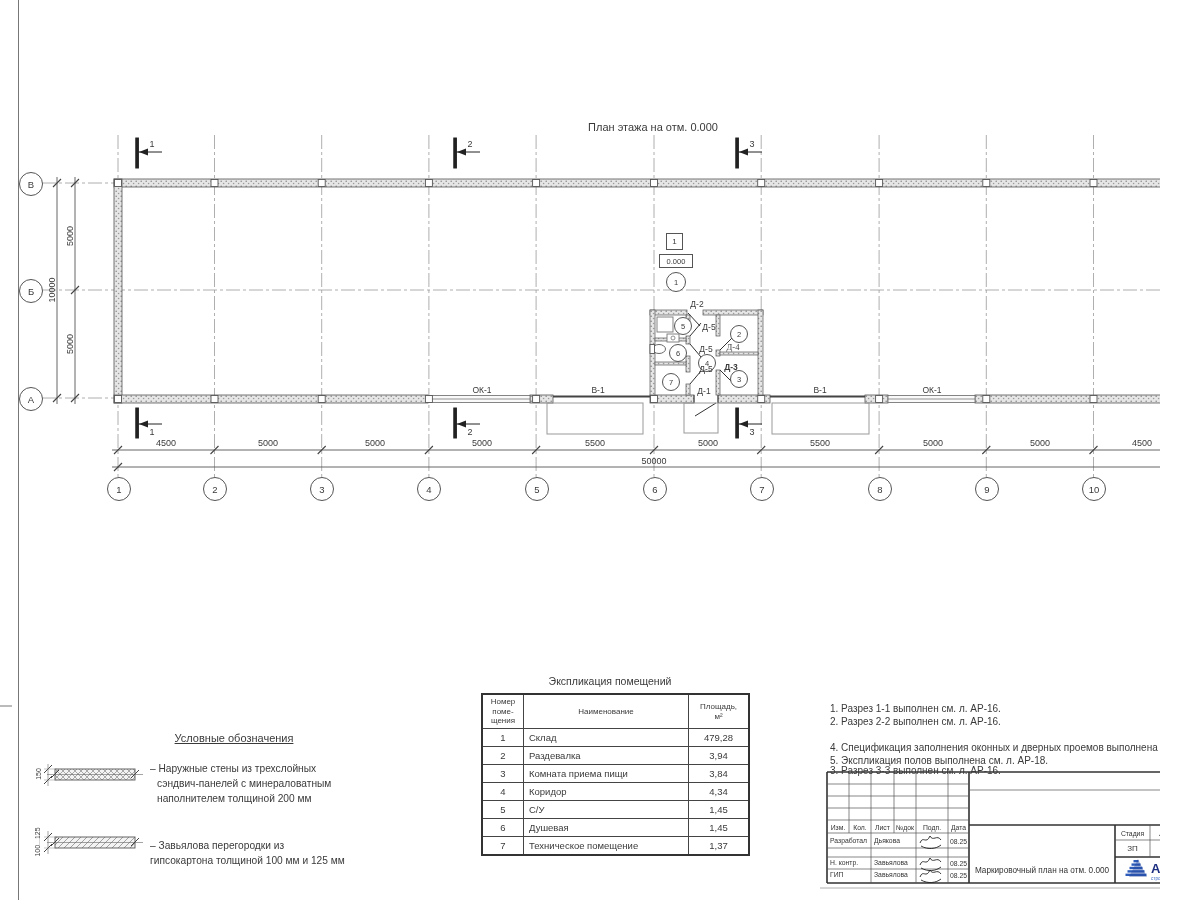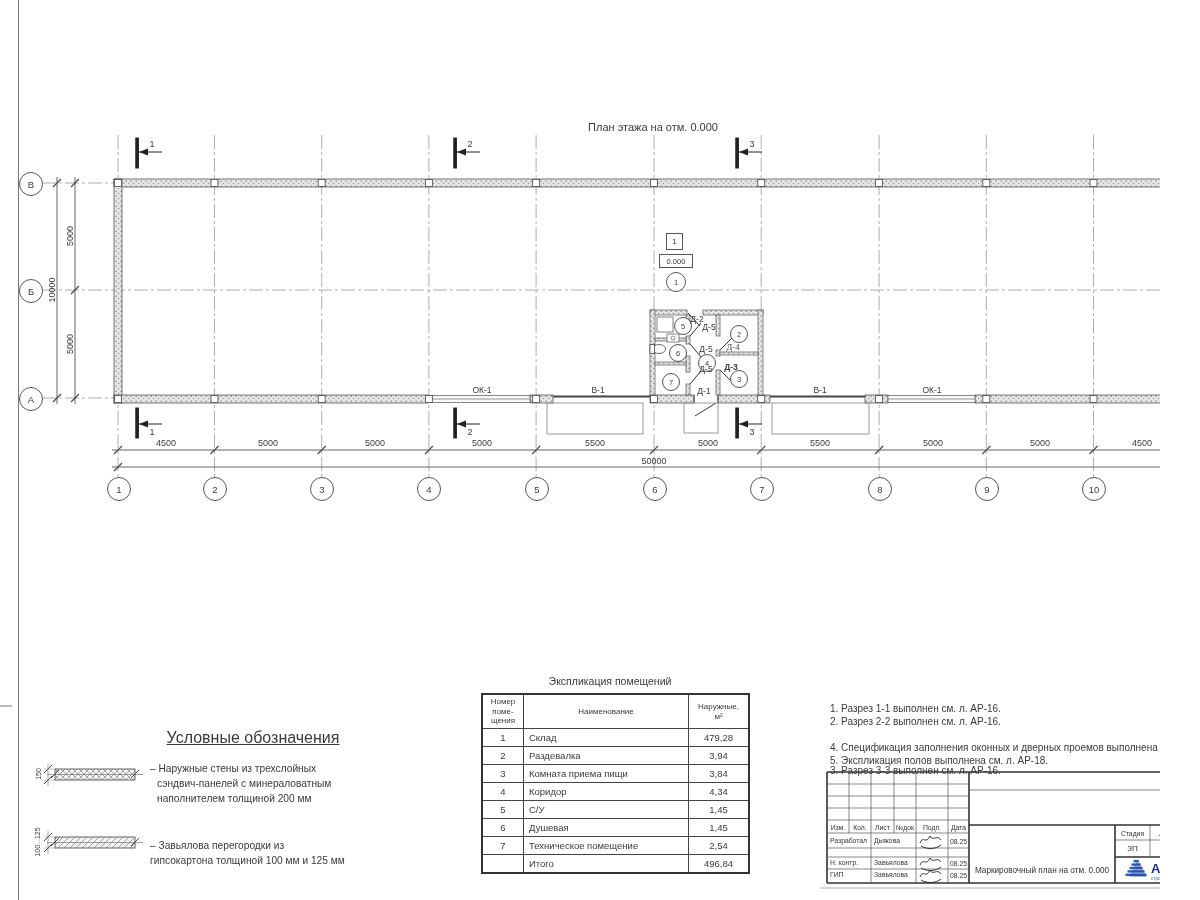--- a/index.html
+++ b/index.html
@@ -282,36 +282,36 @@
 <div class="rcirc" style="left:698px;top:354px;">4</div>
 <div class="rcirc" style="left:674px;top:317px;">5</div>
 <div class="rcirc" style="left:669px;top:344px;">6</div>
 <div class="rcirc" style="left:662px;top:373px;">7</div>
 
 <div class="ctr" style="left:482px;top:390px;font-size:8.5px;">ОК-1</div>
 <div class="ctr" style="left:598px;top:390px;font-size:8.5px;">В-1</div>
 <div class="ctr" style="left:820px;top:390px;font-size:8.5px;">В-1</div>
 <div class="ctr" style="left:932px;top:390px;font-size:8.5px;">ОК-1</div>
 <div class="ctr" style="left:704px;top:391px;font-size:8.5px;background:#fff;">Д-1</div>
-<div class="ctr" style="left:697px;top:304px;font-size:8.5px;margin-top:15px;">Д-2</div>
+<div class="ctr" style="left:697px;top:304px;font-size:8.5px;">Д-2</div>
 <div class="ctr" style="left:709px;top:327px;font-size:8.5px;">Д-5</div>
 <div class="ctr" style="left:706px;top:349px;font-size:8.5px;">Д-5</div>
 <div class="ctr" style="left:706px;top:369px;font-size:8.5px;">Д-5</div>
 <div class="ctr" style="left:733px;top:347px;font-size:8.5px;font-family:Liberation Serif, serif;">Д-4</div>
 <div class="ctr" style="left:731px;top:367px;font-size:8.5px;font-weight:bold;">Д-3</div>
 
 <div class="ctr" style="left:610px;top:681px;font-size:10.5px;">Экспликация помещений</div>
 <table class="sched" style="border:2px solid #333;">
   <tbody>
         <tr>
     <td class="hd" style="width:38px;height:31px;">Номер
 поме-
 щения</td>
     <td class="hd" style="width:162px;">Наименование</td>
-    <td class="hd" style="width:57px;">Наружные,
+    <td class="hd" style="width:57px;">Площадь,
 м²</td>
   </tr>
   <tr>
           <td class="num" style="height:15px;">1</td>
           <td class="nm">Склад</td>
           <td class="ar">479,28</td>
         </tr>
   <tr>
           <td class="num" style="height:15px;">2</td>
           <td class="nm">Раздевалка</td>
@@ -333,40 +333,35 @@
           <td class="ar">1,45</td>
         </tr>
   <tr>
           <td class="num" style="height:15px;">6</td>
           <td class="nm">Душевая</td>
           <td class="ar">1,45</td>
         </tr>
   <tr>
           <td class="num" style="height:15px;">7</td>
           <td class="nm">Техническое помещение</td>
-          <td class="ar">2,54</td>
-        </tr>
-  <tr>
-          <td class="num" style="height:15px;"></td>
-          <td class="nm">Итого</td>
-          <td class="ar">496,84</td>
+          <td class="ar">1,37</td>
         </tr>
 </tbody>
     </table>
 
 <div>
   <div class="tl" style="left:830px;top:703px;">1. Разрез 1-1 выполнен см. л. АР-16.</div>
   <div class="tl" style="left:830px;top:716px;">2. Разрез 2-2 выполнен см. л. АР-16.</div>
   <div class="tl" style="left:830px;top:729px;margin-top:36px;">3. Разрез 3-3 выполнен см. л. АР-16.</div>
   <div class="tl" style="left:830px;top:742px;">4. Спецификация заполнения оконных и дверных проемов выполнена см. л. АР-18.</div>
   <div class="tl" style="left:830px;top:755px;">5. Экспликация полов выполнена см. л. АР-18.</div>
 </div>
 
 <div>
-  <div class="ctr u" style="left:253px;top:738px;font-size:16px;text-align:center;">Условные обозначения</div>
+  <div class="ctr u" style="left:234px;top:738px;font-size:11px;text-align:center;">Условные обозначения</div>
   <div class="tl" style="left:150px;top:763px;font-size:10.2px;">– Наружные стены из трехслойных</div>
   <div class="tl" style="left:157px;top:778px;font-size:10.2px;">сэндвич-панелей с минераловатным</div>
   <div class="tl" style="left:157px;top:793px;font-size:10.2px;">наполнителем толщиной 200 мм</div>
   <div class="rot" style="left:38px;top:774px;font-size:7px;">150</div>
   <div class="tl" style="left:150px;top:840px;font-size:10.2px;">– Завьялова перегородки из</div>
   <div class="tl" style="left:150px;top:855px;font-size:10.2px;">гипсокартона толщиной 100 мм и 125 мм</div>
   <div class="rot" style="left:37px;top:842px;font-size:7px;">100...125</div>
 </div>
 
 <div>

